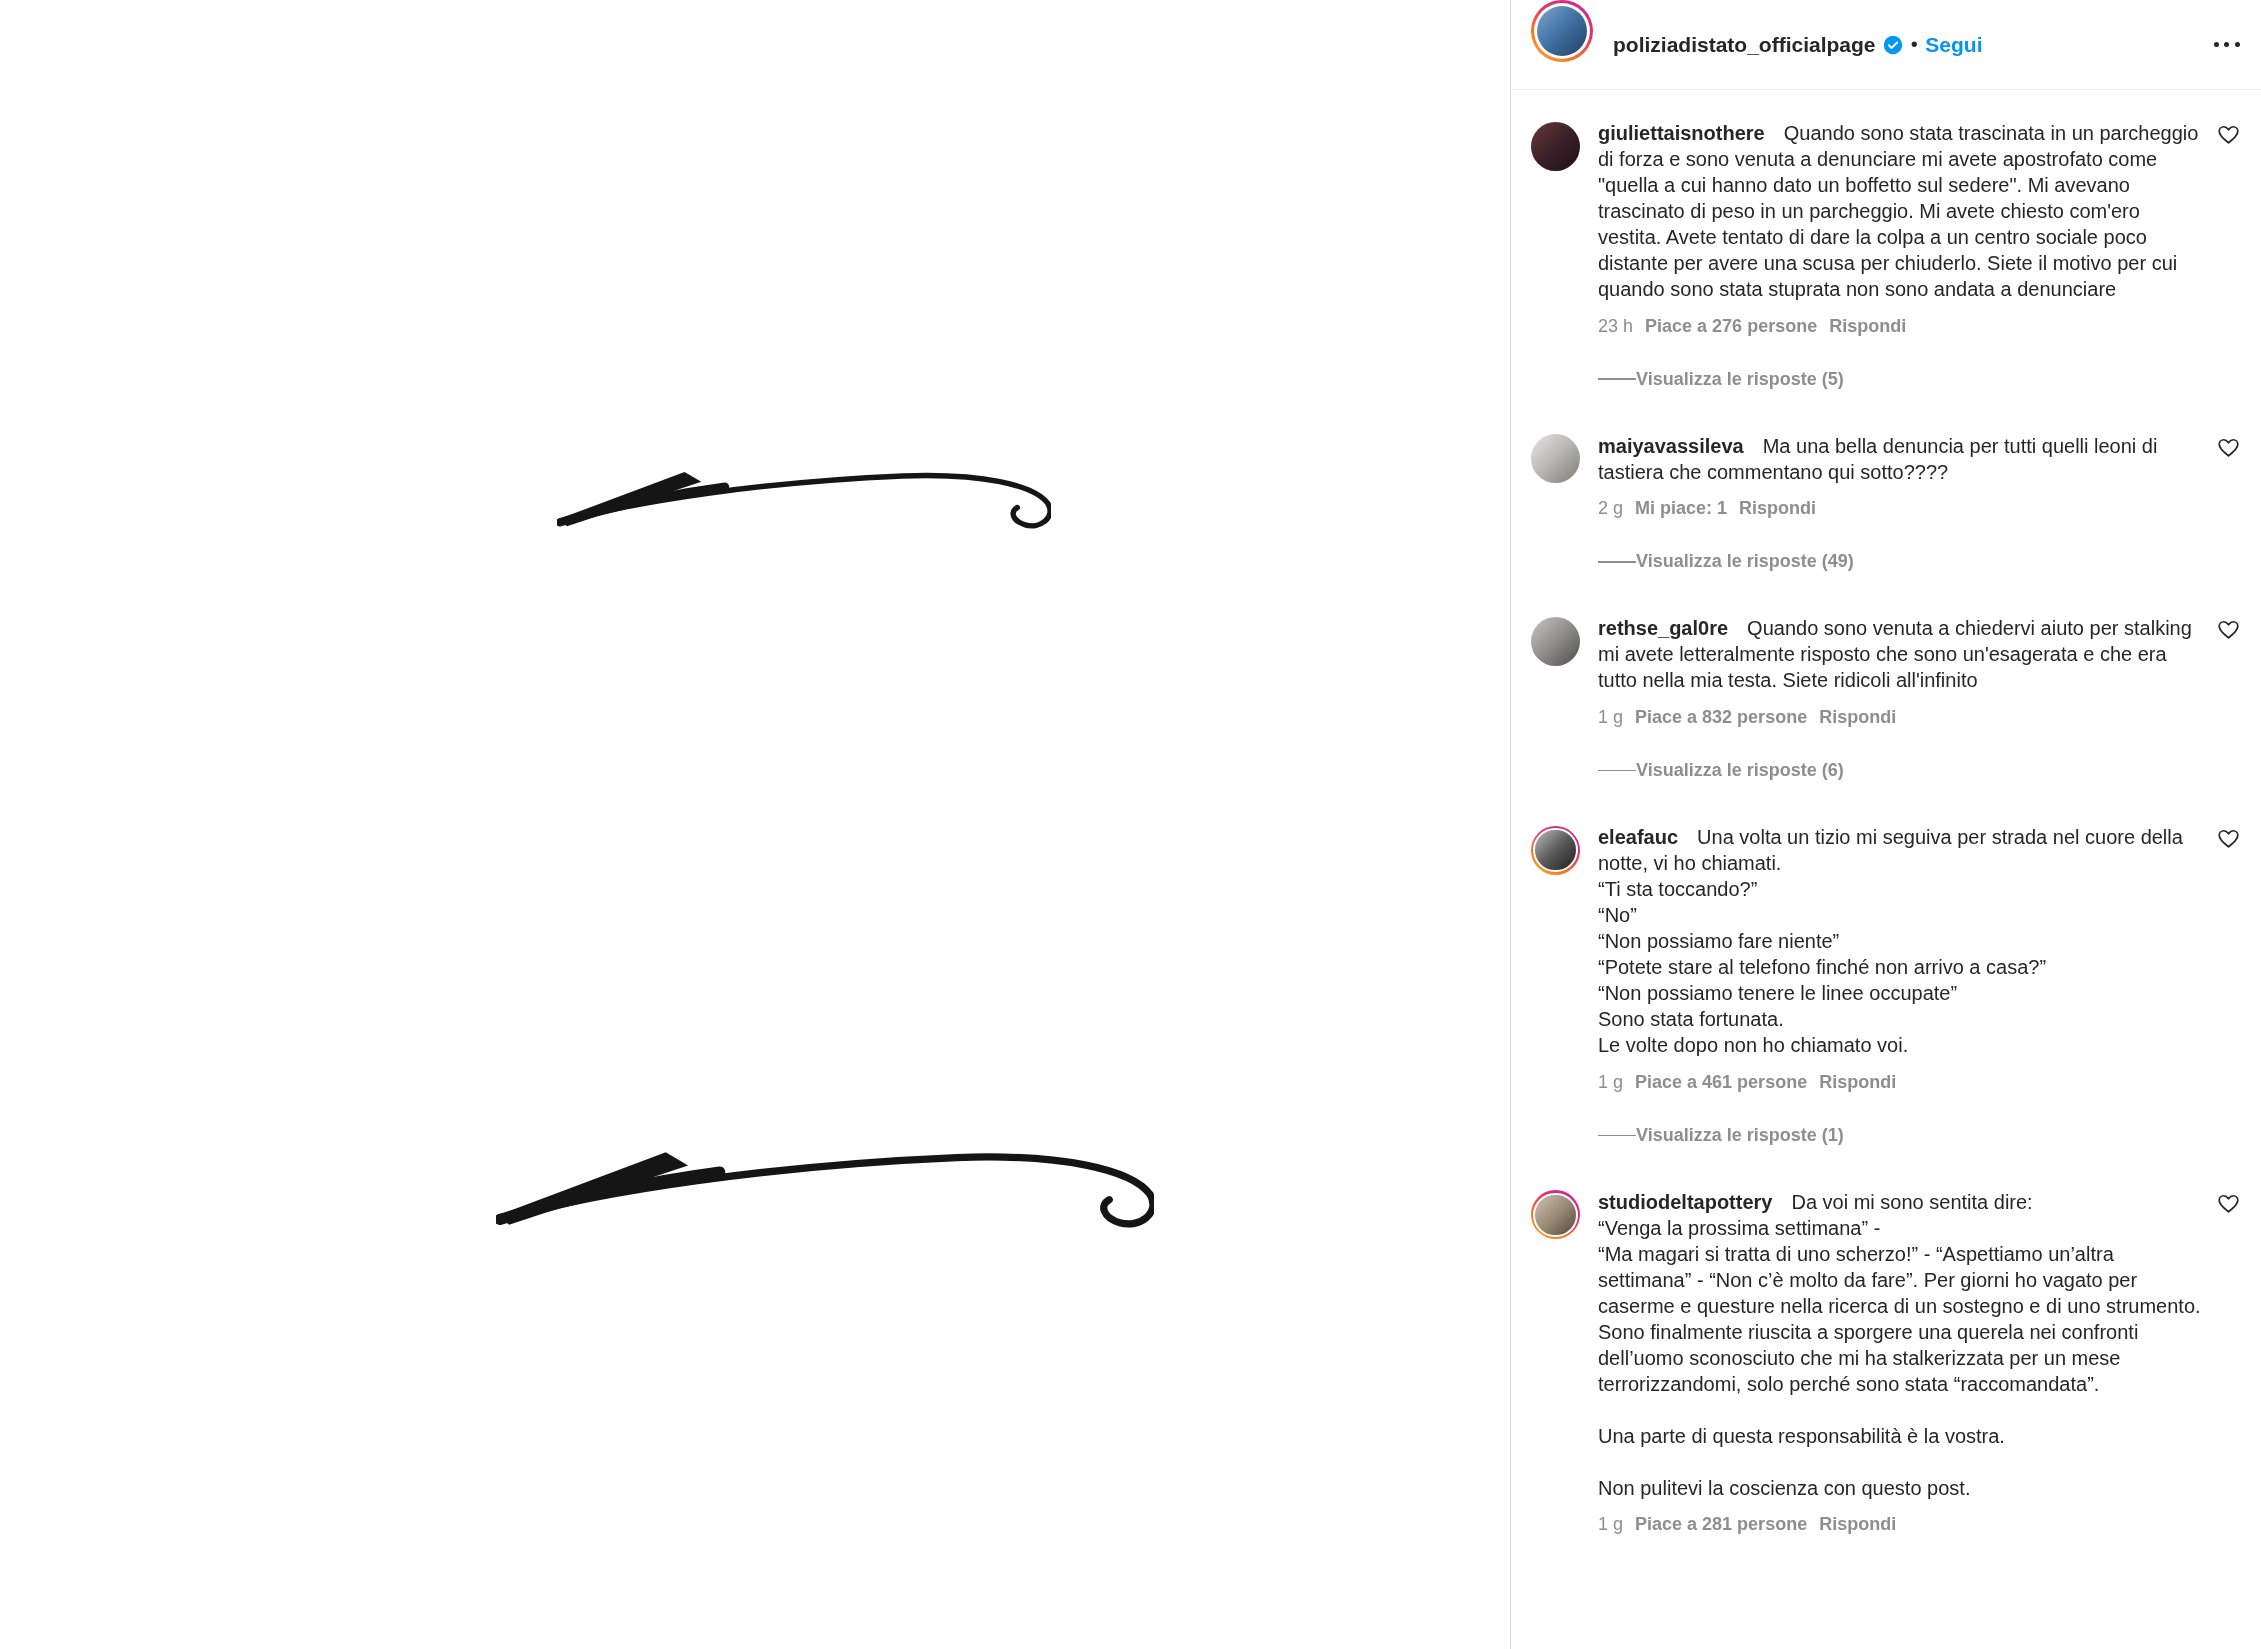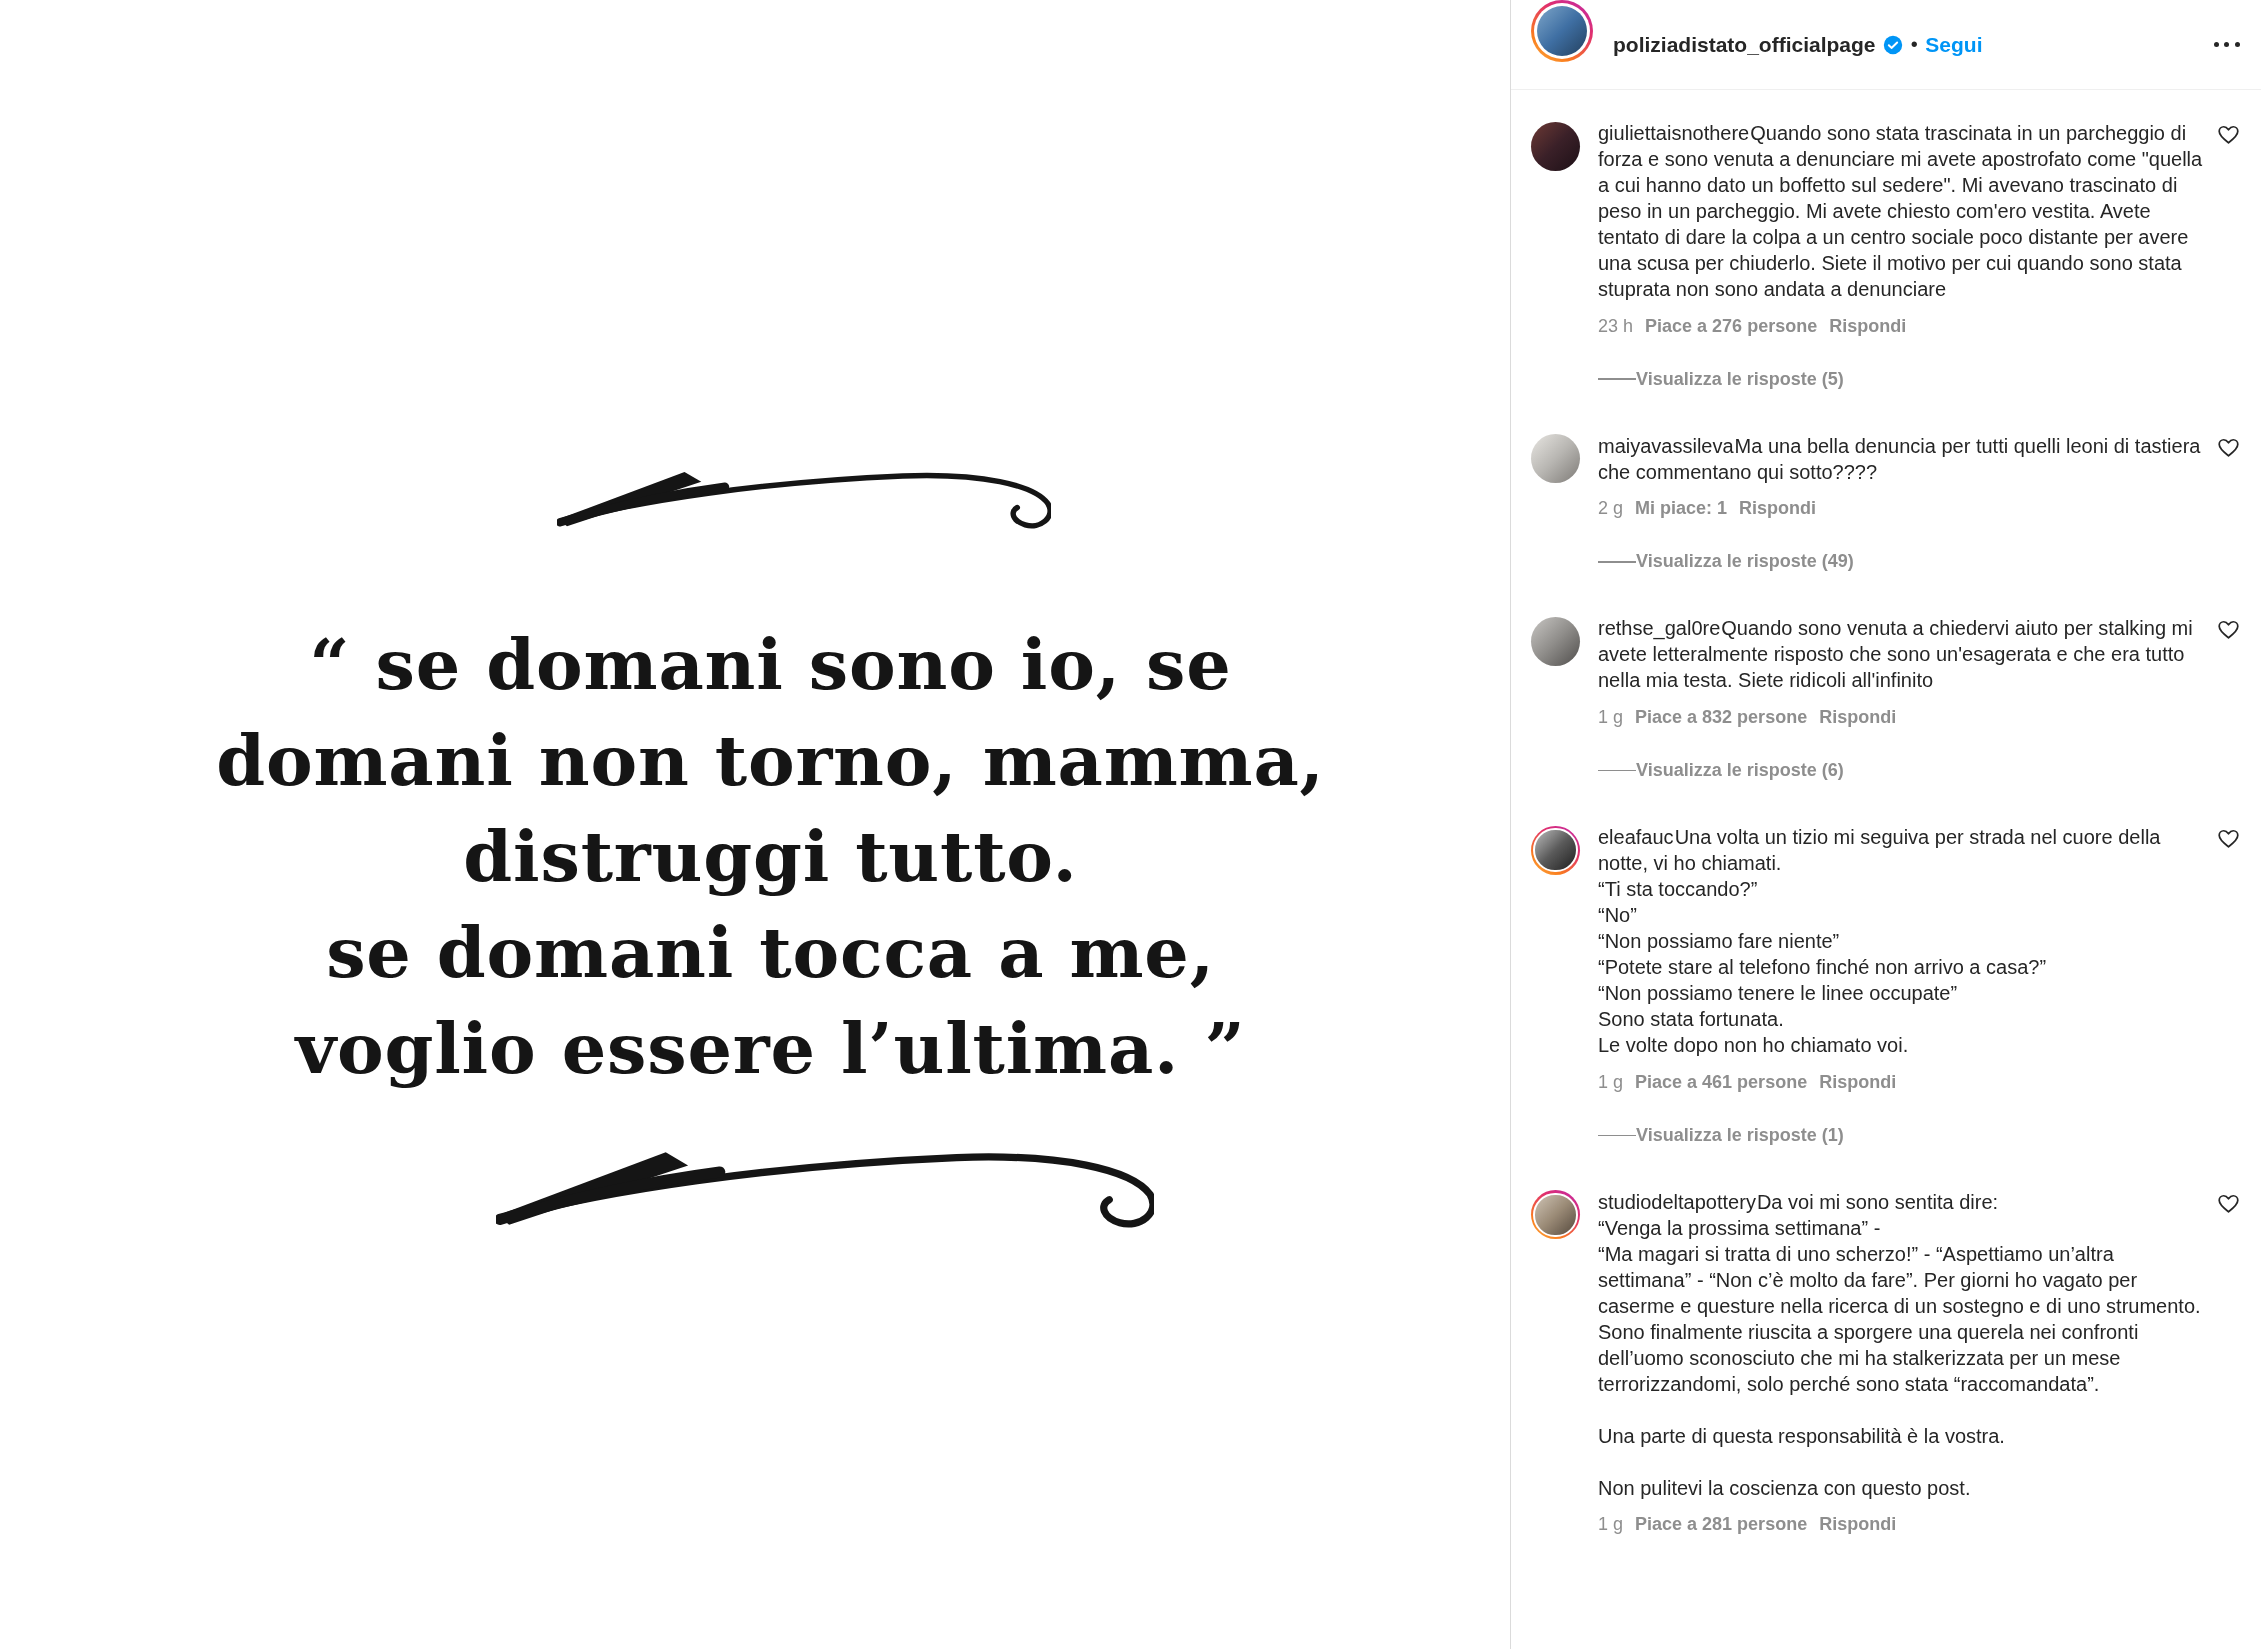--- a/index.html
+++ b/index.html
@@ -39,21 +39,21 @@
   
   .comments { padding:30px 18px 0 20px; }
   .comment { display:flex; align-items:flex-start; margin-bottom:0; }
   .c-avatar { width:49px; height:49px; flex:none; border-radius:50%; padding:0; margin-top:1.5px; }
   .c-avatar.ring { padding:2.3px;
     background:linear-gradient(215deg,#c32aa3 5%,#e1306c 35%,#fa7e1e 75%,#fcaf45 100%); }
   .c-avatar .av-in { width:100%; height:100%; border-radius:50%; border:2.3px solid #fff; }
   .c-avatar:not(.ring) .av-in { border:none; }
   .c-body { flex:1; min-width:0; margin-left:18px; }
   .c-text { font-size:20px; line-height:26px; color:#262626; }
-  .uname { font-weight:400; margin-right:1px; }
+  .uname { font-weight:700; margin-right:19px; }
   .msg { white-space:pre-line; }
   .c-meta { display:flex; gap:12px; margin-top:13.7px; font-size:18px; color:#8e8e8e; }
   .c-meta .likes, .c-meta .reply { font-weight:700; cursor:pointer; }
   .view-replies { display:flex; align-items:center; gap:0; margin-top:32px;
     font-size:18px; font-weight:600; color:#8e8e8e; cursor:pointer; }
   .view-replies .dash { width:38px; height:1.5px; background:#8e8e8e; display:block; }
   .c-like { flex:none; width:26px; margin-left:12px; margin-top:3px; cursor:pointer; }
   .c-like svg { width:23px; height:23px; display:block; }
   .c-spacer { height:43px; }
 </style>
@@ -64,25 +64,20 @@
 
   <div class="post-pane">
     <div class="flourish flourish-top">
       <svg viewBox="0 0 1000 160">
         <path d="M 258 6 L 292 26 L 20 116 L 2 102 Z" fill="#151515"></path>
         <path d="M 6 108 C 160 64, 420 26, 700 14 C 860 8, 966 32, 994 70 C 1010 98, 978 122, 948 113 C 922 105, 917 86, 932 78" fill="none" stroke="#151515" stroke-width="11" stroke-linecap="round"></path>
         <path d="M 6 108 C 100 80, 220 52, 340 36" fill="none" stroke="#151515" stroke-width="17" stroke-linecap="round"></path>
       </svg>
     </div>
 
-    <div class="quote">“ se domani sono io, se
-domani non torno, mamma,
-distruggi tutto.
-se domani tocca a me,
-voglio essere l’ultima. ”</div>
 
     <div class="flourish flourish-bottom">
       <svg viewBox="0 0 1000 160">
         <path d="M 258 6 L 292 26 L 20 116 L 2 102 Z" fill="#151515"></path>
         <path d="M 6 108 C 160 64, 420 26, 700 14 C 860 8, 966 32, 994 70 C 1010 98, 978 122, 948 113 C 922 105, 917 86, 932 78" fill="none" stroke="#151515" stroke-width="11" stroke-linecap="round"></path>
         <path d="M 6 108 C 100 80, 220 52, 340 36" fill="none" stroke="#151515" stroke-width="17" stroke-linecap="round"></path>
       </svg>
     </div>
   </div>
 

